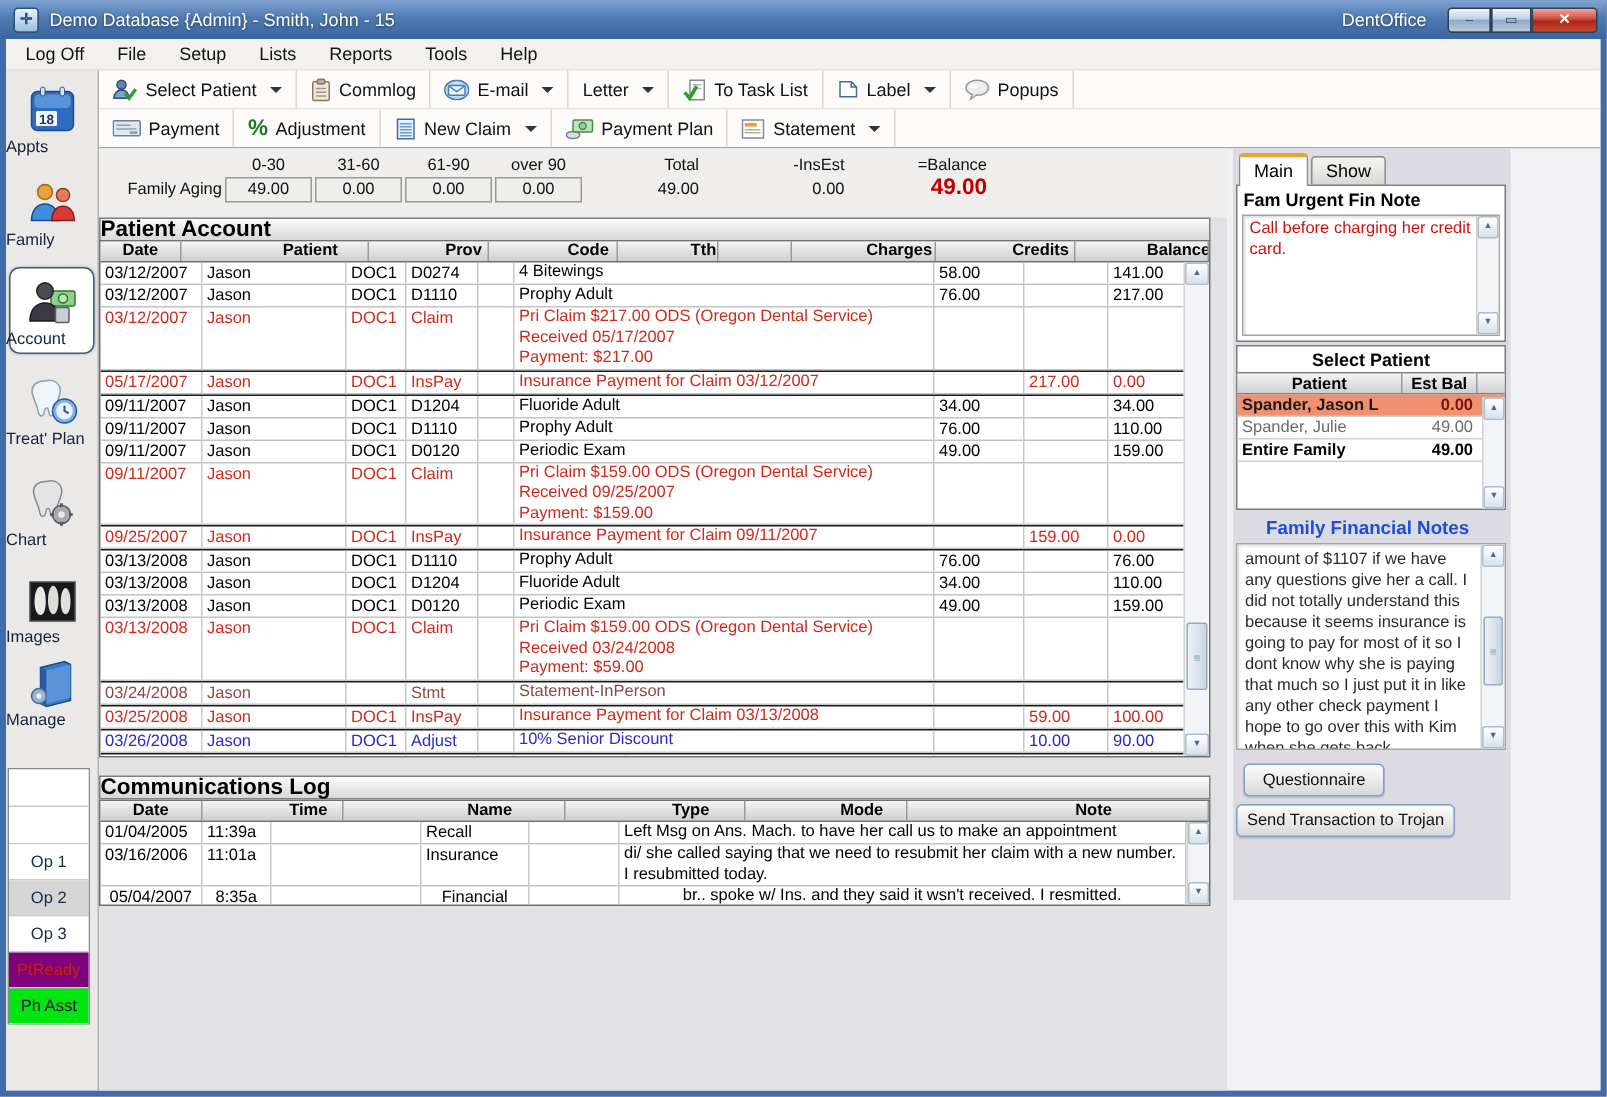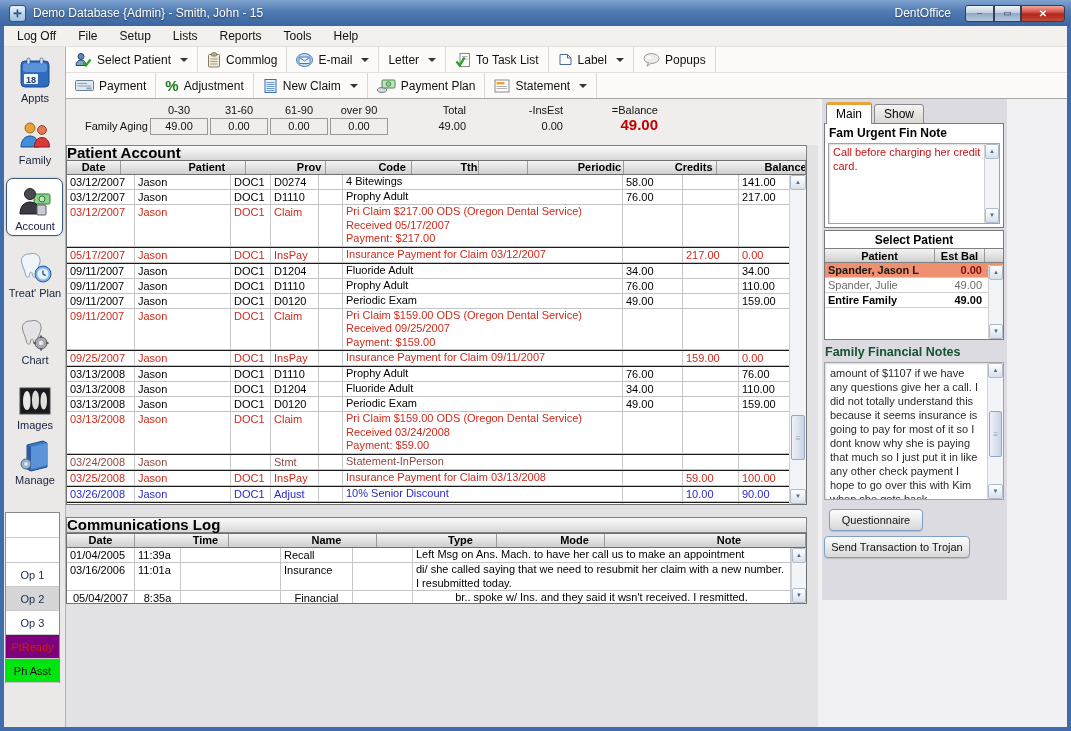--- a/index.html
+++ b/index.html
@@ -35,21 +35,21 @@
   .inner { position:absolute; left:4px; right:4px; top:26px; bottom:4px; background:#f1f0f3; overflow:hidden; }
 
   .menubar { position:absolute; left:0; top:0; right:0; height:21px; background:#f3f1ee;
     display:flex; align-items:center; font-size:12px; color:#111; border-bottom:1px solid #e3e1dd;}
   .menu-item { padding:3px 11px; cursor:default; }
   .menu-item:first-child { padding-left:13px; }
 
   
   .sidebar { position:absolute; left:0; top:21px; bottom:0; width:62px;
     background:#ebe9e7; border-right:1px solid #b5b3b0; }
-  .module { position:absolute; left:0; width:62px; text-align:center; cursor:pointer; }
+  .module { position:absolute; left:0; width:62px; text-align:left; cursor:pointer; }
   .module .mlabel { font-size:11px; color:#16213c; margin-top:1px; }
   .module .micon { width:36px; height:34px; margin:0 auto; display:block; }
   .module.selected .mbox { position:absolute; left:2px; right:3px; top:-7px; bottom:-4px;
     background:#fff; border:1px solid #3e5a7e; border-radius:7px; box-shadow:0 0 2px rgba(40,70,110,.4); }
   .module > * { position:relative; }
 
   .ops-box { position:absolute; left:1px; width:55px; top:465px; height:171px;
     background:#fff; border:1px solid #8a8a8a; font-size:11px; }
   .op-row { border-bottom:1px solid #c9c9c9; display:flex; align-items:center; justify-content:center; color:#1a2a4a; cursor:pointer;}
   .op-row.blank { height:25px; }
@@ -121,21 +121,21 @@
     border-top:1px solid #808080; border-bottom:1px solid #808080; font-weight:bold;}
   .sp-head .cell { border-right:1px solid #9a9a9a; text-align:center; line-height:14px;}
   .sp-row { display:flex; height:15px; border-bottom:1px solid #cfcfcf; cursor:pointer;}
   .sp-row .cell { padding:0 3px; line-height:14px; overflow:hidden; white-space:nowrap;}
   .spcol-name{width:110px}.spcol-bal{width:50px; text-align:right;}
   .sp-row.sel { background:var(--sel-bg); }
   .sp-row.sel .spcol-name { font-weight:bold; color:#1a1a1a;}
   .sp-row.sel .spcol-bal { font-weight:bold; color:#7b1212;}
   .sp-row.dim { color:#6b6b6b; }
   .sp-row.boldrow { font-weight:bold; color:#000; }
-  .fin-title { position:absolute; left:3px; font-size:12.5px; font-weight:bold; color:#14532d;}
+  .fin-title { position:absolute; left:22px; font-size:12.5px; font-weight:bold; color:#1d4ed8;}
   .finbox { position:absolute; left:2px; width:180px; background:#fff; border:1px solid #a3a3a3;
     box-shadow:inset 1px 1px 2px rgba(0,0,0,.15); padding:3px 20px 3px 5px; line-height:14px; color:#2a2a2a; overflow:hidden;}
   .vbtn { position:absolute; height:22px; border:1px solid #7da0c8; border-radius:4px;
     background:linear-gradient(180deg,#fdfdfd 0%,#ececec 45%,#d8d8d8 100%);
     font-size:11px; font-family:"Liberation Sans",sans-serif; color:#111; cursor:pointer; box-shadow:0 1px 1px rgba(0,0,0,.15);}
 </style>
 </head>
 <body>
 
 <div class="window">
@@ -381,21 +381,21 @@
 
           <div class="section-title" style="top:46px">Patient Account</div>
           <div class="grid" style="top:61px;height:345px">
             <div class="ghead">
               <div class="cell col-date">Date</div>
               <div class="cell col-patient">Patient</div>
               <div class="cell col-prov">Prov</div>
               <div class="cell col-code">Code</div>
               <div class="cell col-tth">Tth</div>
               <div class="cell col-desc">Description</div>
-              <div class="cell col-charges">Periodic</div>
+              <div class="cell col-charges">Charges</div>
               <div class="cell col-credits">Credits</div>
               <div class="cell col-balance">Balance</div>
             </div>
             <div>
                 <div class="grow c-black" style="min-height: 15px;">
                   <div class="cell col-date">03/12/2007</div>
                   <div class="cell col-patient">Jason</div>
                   <div class="cell col-prov">DOC1</div>
                   <div class="cell col-code">D0274</div>
                   <div class="cell col-tth"></div>

